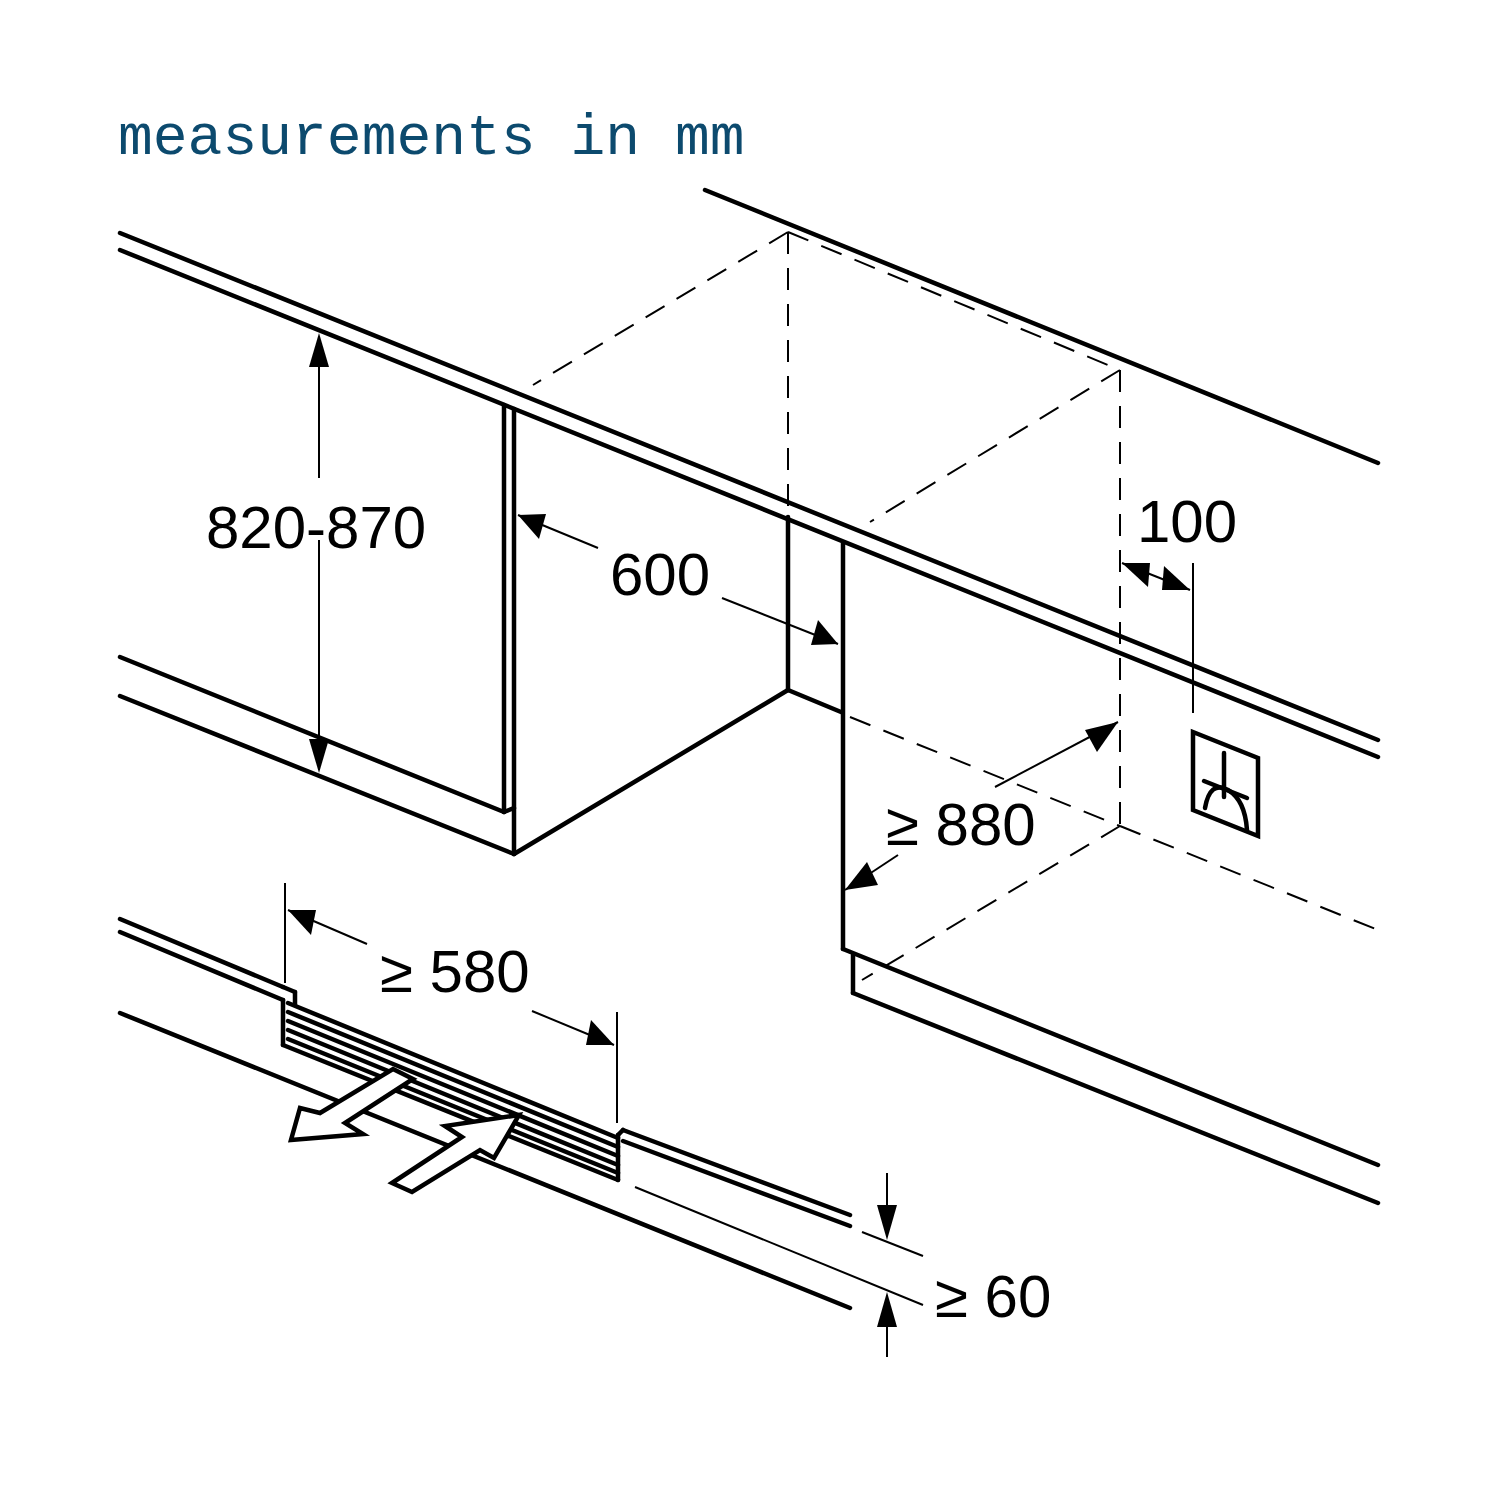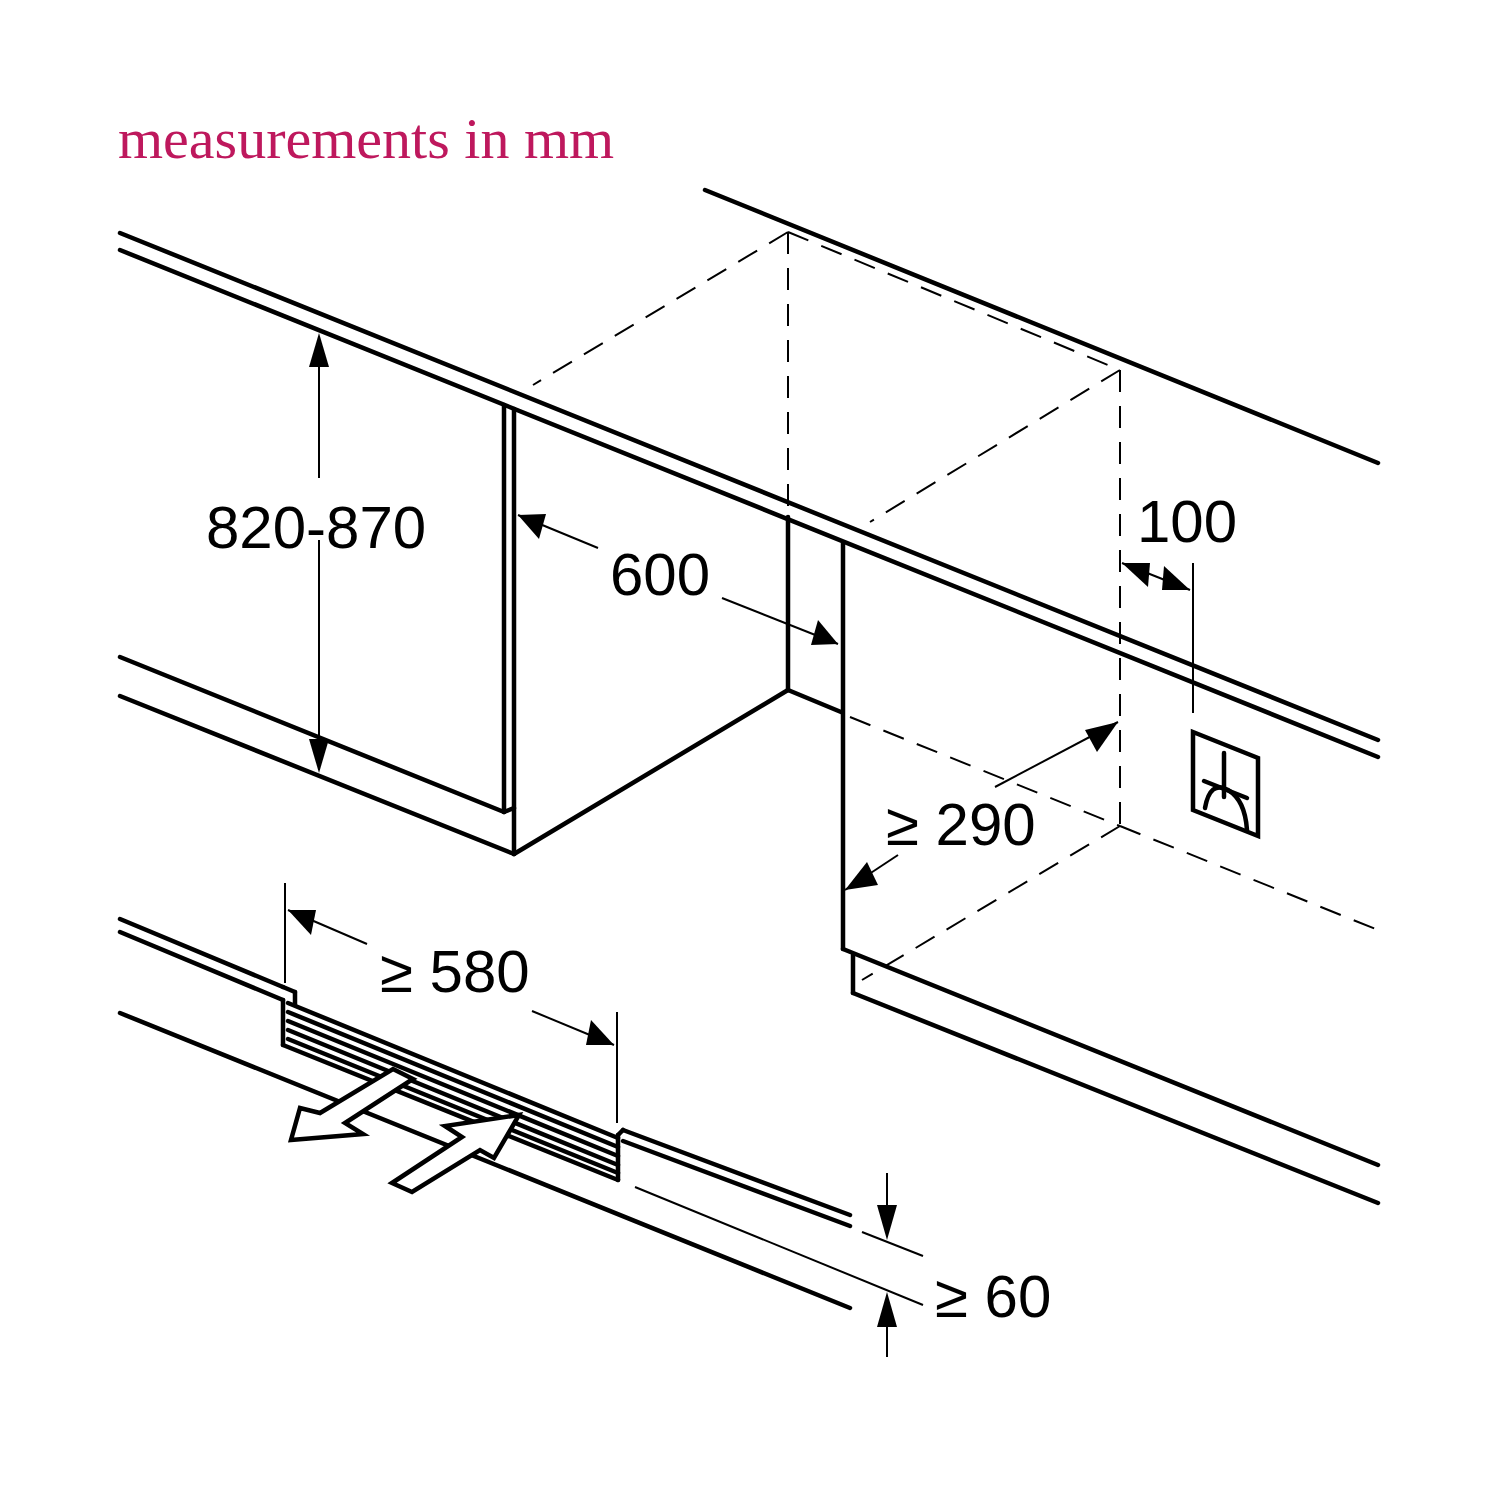--- a/index.html
+++ b/index.html
@@ -1,20 +1,20 @@
 <!DOCTYPE html>
 <html><head>
 <meta charset="utf-8">
 <style>
   html, body { margin: 0; padding: 0; background: #ffffff; }
   body { width: 1500px; height: 1500px; position: relative; overflow: hidden; }
   #drawing { position: absolute; left: 0; top: 0; width: 1500px; height: 1500px; }
   .title {
     position: absolute; left: 118px; top: 110px;
-    font-family: Liberation Serif, serif; font-size: 58px; color: #be185d;
+    font-family: Liberation Mono, monospace; font-size: 58px; color: #0c4a6e;
     line-height: 1; white-space: nowrap;
   }
   .dim-label {
     position: absolute; font-family: "Liberation Sans", sans-serif;
     font-size: 60px; color: #000; line-height: 1; white-space: nowrap;
     background: transparent;
   }
   .thick { stroke: #000; stroke-width: 4.5; fill: none; stroke-linecap: round; stroke-linejoin: miter; }
   .thin { stroke: #000; stroke-width: 2; fill: none; }
   .dash { stroke: #000; stroke-width: 2; fill: none; stroke-dasharray: 22 14; }
@@ -141,15 +141,15 @@
     <line class="thin" x1="887" y1="1173" x2="887" y2="1210"></line>
     <line class="thin" x1="887" y1="1300" x2="887" y2="1357"></line>
     <polygon class="arrowhead" points="887,1240 877,1205 897,1205"></polygon>
     <polygon class="arrowhead" points="887,1292 877,1327 897,1327"></polygon>
   </g>
 </svg>
 
 <div class="dim-label" style="left:206px; top:498px;">820-870</div>
 <div class="dim-label" style="left:610px; top:545px;">600</div>
 <div class="dim-label" style="left:1137px; top:492px;text-align:right;">100</div>
-<div class="dim-label" style="left:886px; top:795px;">≥ 290</div>
+<div class="dim-label" style="left:886px; top:795px;">≥ 880</div>
 <div class="dim-label" style="left:380px; top:942px;">≥ 580</div>
 <div class="dim-label" style="left:935px; top:1255px;margin-top:12px;">≥ 60</div>
 
 </body></html>

